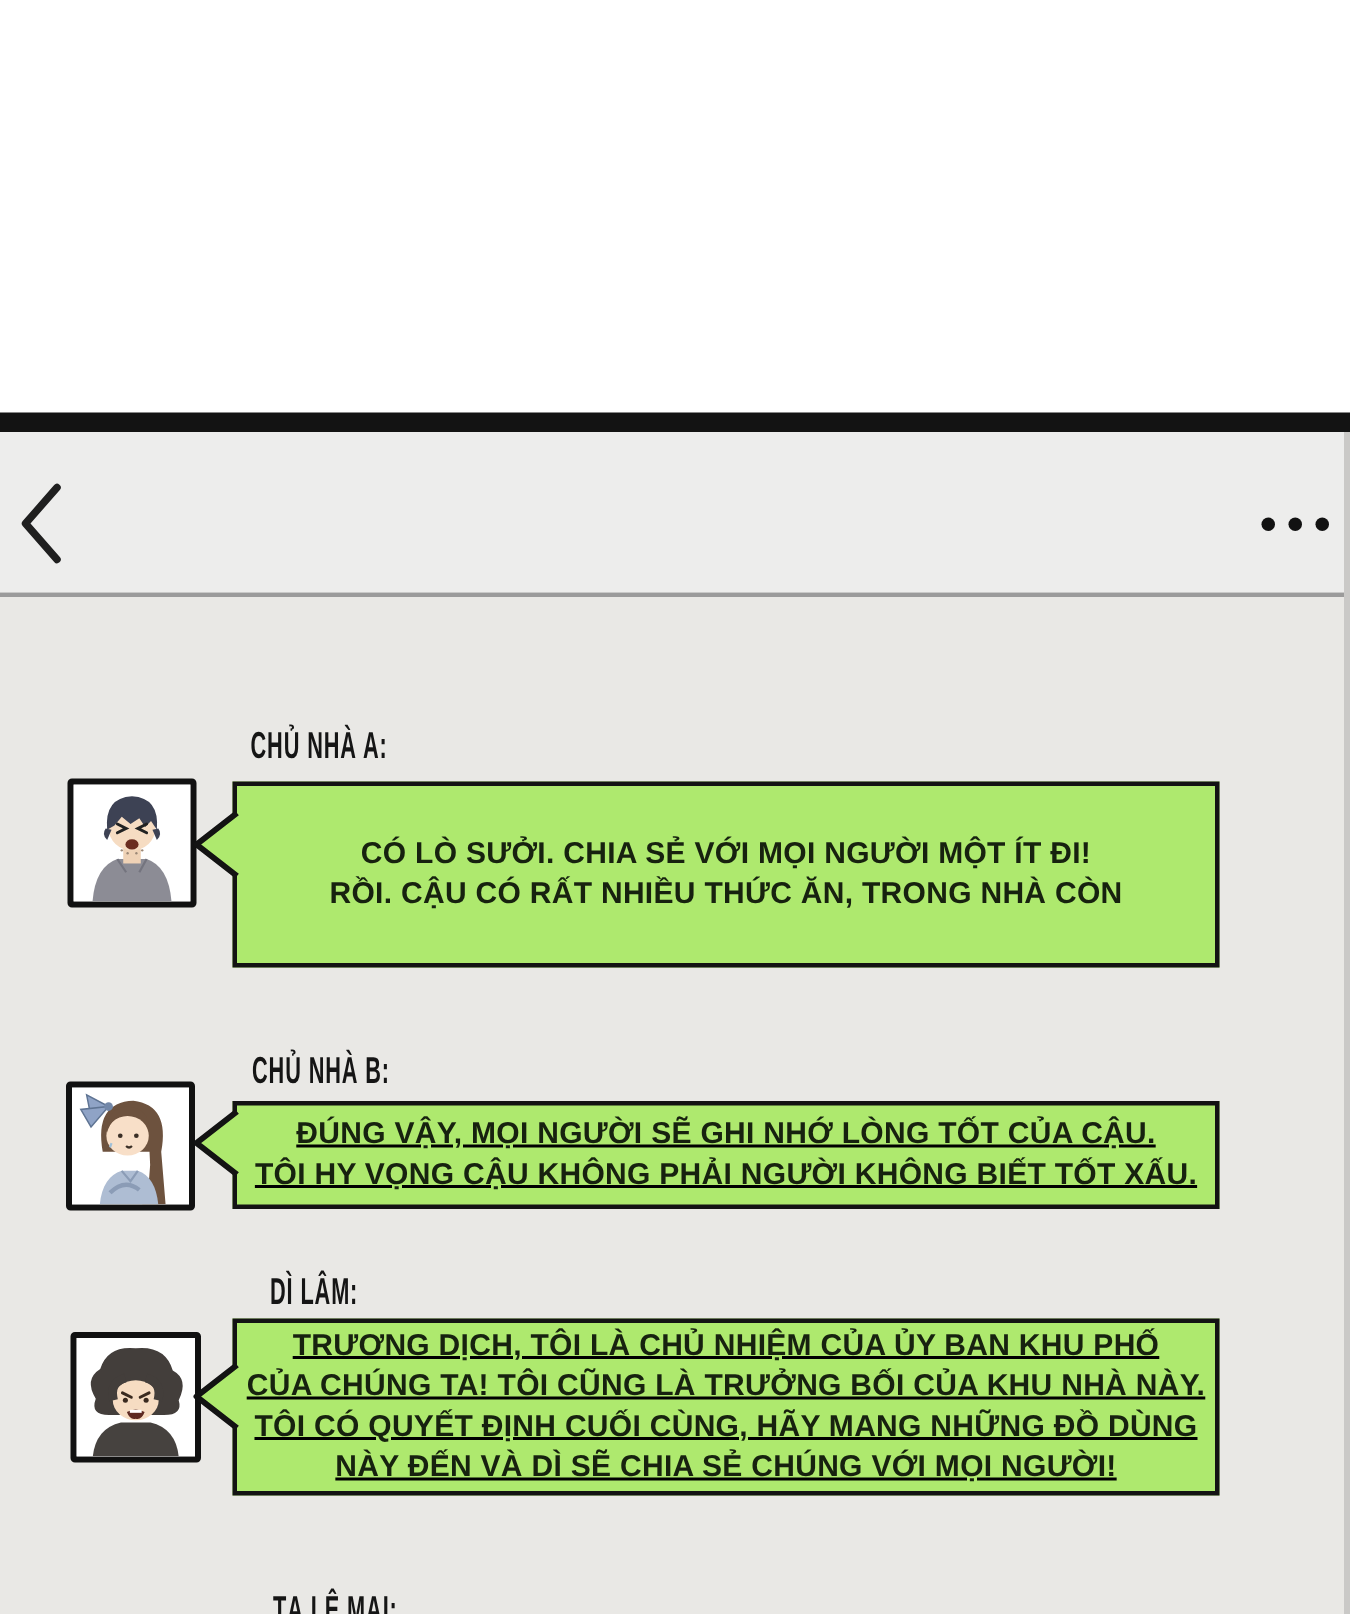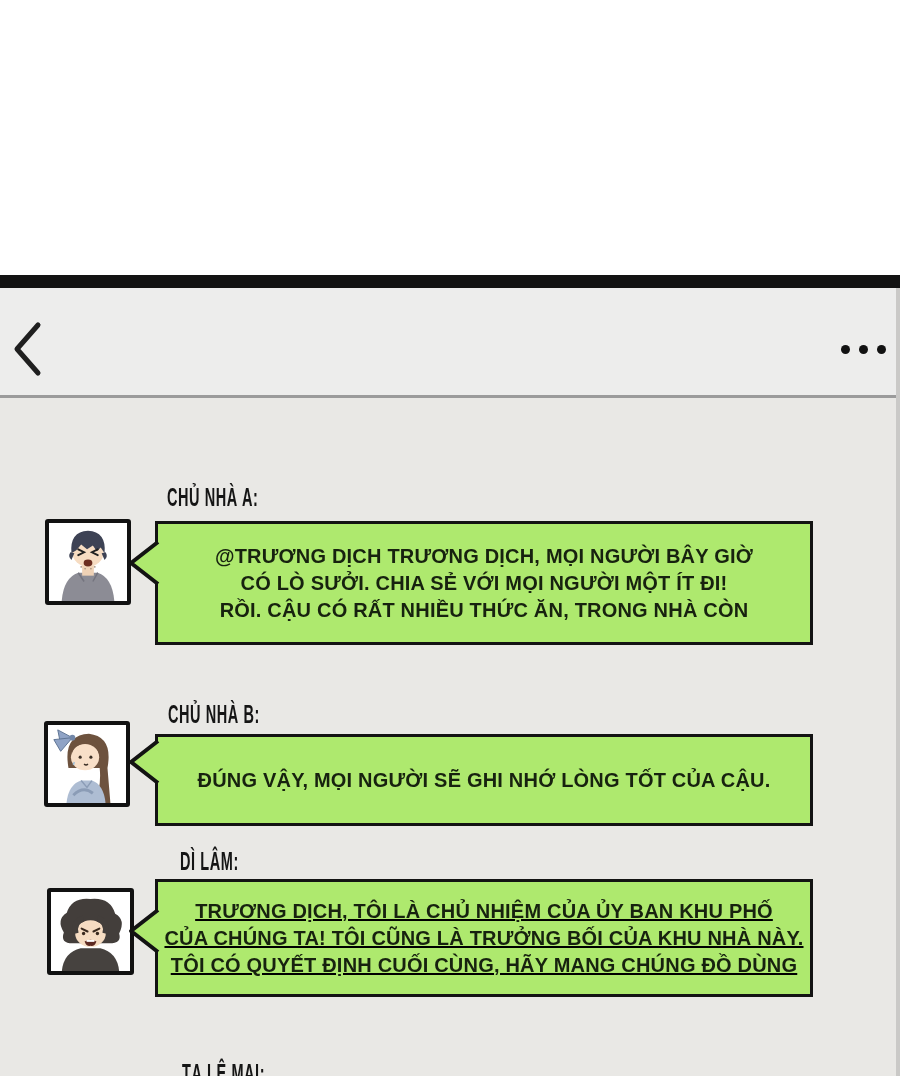--- a/index.html
+++ b/index.html
@@ -80,21 +80,20 @@
     <circle cx="43" cy="47" r="0.8" fill="#9b8876"></circle>
       <circle cx="47" cy="45" r="0.8" fill="#9b8876"></circle>
   </svg>
 </div>
 
 <svg class="tail" style="top:539px;" viewBox="0 0 34 48">
   <path d="M32,3 L5,24 L32,45" fill="#aee96e" stroke="#131313" stroke-width="4" stroke-linejoin="round"></path>
 </svg>
 
 <div class="bubble" style="top:521px;height:124px;">
-  <span class="bubble-line">@TRƯƠNG DỊCH TRƯƠNG DỊCH, MỌI NGƯỜI BÂY GIỜ</span>
   <span class="bubble-line">CÓ LÒ SƯỞI. CHIA SẺ VỚI MỌI NGƯỜI MỘT ÍT ĐI!</span>
   <span class="bubble-line">RỒI. CẬU CÓ RẤT NHIỀU THỨC ĂN, TRONG NHÀ CÒN</span>
 </div>
 
 <div class="msg-label" style="left:168px;top:699px;">CHỦ NHÀ B:</div>
 
 <div class="avatar" style="left:44px;top:721px;">
   <svg viewBox="0 0 80 80">
     <rect width="80" height="80" fill="#ffffff"></rect>
     <path d="M21,44 Q15,10 42,9 Q67,12 61,44 L64,80 L48,80 Q55,62 53,44 Z" fill="#6d523e"></path>
@@ -110,22 +109,23 @@
     <path d="M19,80 Q21,61 34,57 L45,57 Q57,61 59,80 Z" fill="#aebdd3"></path>
     <path d="M34,57 L40,64 L45,57" fill="none" stroke="#8b9cb6" stroke-width="1.5"></path>
     <path d="M26,72 Q36,62 46,70" fill="none" stroke="#8b9cb6" stroke-width="3"></path>
   </svg>
 </div>
 
 <svg class="tail" style="top:738px;" viewBox="0 0 34 48">
   <path d="M32,3 L5,24 L32,45" fill="#aee96e" stroke="#131313" stroke-width="4" stroke-linejoin="round"></path>
 </svg>
 
-<div class="bubble" style="top:734px;height:92px;">
+<div class="bubble" style="top:734px;height:72px;text-decoration:underline;">
   <span class="bubble-line">ĐÚNG VẬY, MỌI NGƯỜI SẼ GHI NHỚ LÒNG TỐT CỦA CẬU.</span>
+  <span class="bubble-line">TÔI HY VỌNG CẬU KHÔNG PHẢI NGƯỜI KHÔNG BIẾT TỐT XẤU.</span>
 </div>
 
 <div class="msg-label" style="left:180px;top:846px;">DÌ LÂM:</div>
 
 <div class="avatar" style="left:47px;top:888px;width:87px;height:87px;">
   <svg viewBox="0 0 80 80">
     <rect width="80" height="80" fill="#ffffff"></rect>
     <path d="M40,7 Q60,5 65,22 Q76,28 69,42 Q72,52 59,52 L22,52 Q9,52 13,41 Q5,28 16,21 Q21,5 40,7 Z" fill="#433e3b"></path>
     <ellipse cx="40" cy="42" rx="15.5" ry="13.5" fill="#f6dcc2"></ellipse>
     <path d="M25,42 Q22,30 33,27 M55,42 Q58,30 47,27" fill="none" stroke="#433e3b" stroke-width="6"></path>
@@ -139,16 +139,17 @@
   </svg>
 </div>
 
 <svg class="tail" style="top:907px;" viewBox="0 0 34 48">
   <path d="M32,3 L5,24 L32,45" fill="#aee96e" stroke="#131313" stroke-width="4" stroke-linejoin="round"></path>
 </svg>
 
 <div class="bubble" style="top:879px;height:118px;text-decoration:underline;">
   <span class="bubble-line">TRƯƠNG DỊCH, TÔI LÀ CHỦ NHIỆM CỦA ỦY BAN KHU PHỐ</span>
   <span class="bubble-line">CỦA CHÚNG TA! TÔI CŨNG LÀ TRƯỞNG BỐI CỦA KHU NHÀ NÀY.</span>
-  <span class="bubble-line">TÔI CÓ QUYẾT ĐỊNH CUỐI CÙNG, HÃY MANG CHÚNG ĐỒ DÙNG</span>
+  <span class="bubble-line">TÔI CÓ QUYẾT ĐỊNH CUỐI CÙNG, HÃY MANG NHỮNG ĐỒ DÙNG</span>
+  <span class="bubble-line">NÀY ĐẾN VÀ DÌ SẼ CHIA SẺ CHÚNG VỚI MỌI NGƯỜI!</span>
 </div>
 
 <div class="msg-label" style="left:182px;top:1058px;">TẠ LỆ MAI:</div>
 
 </body></html>

